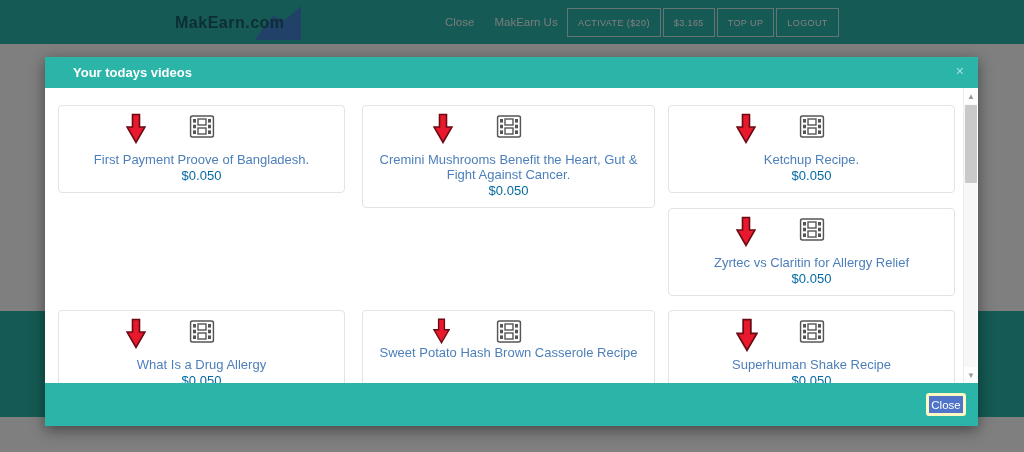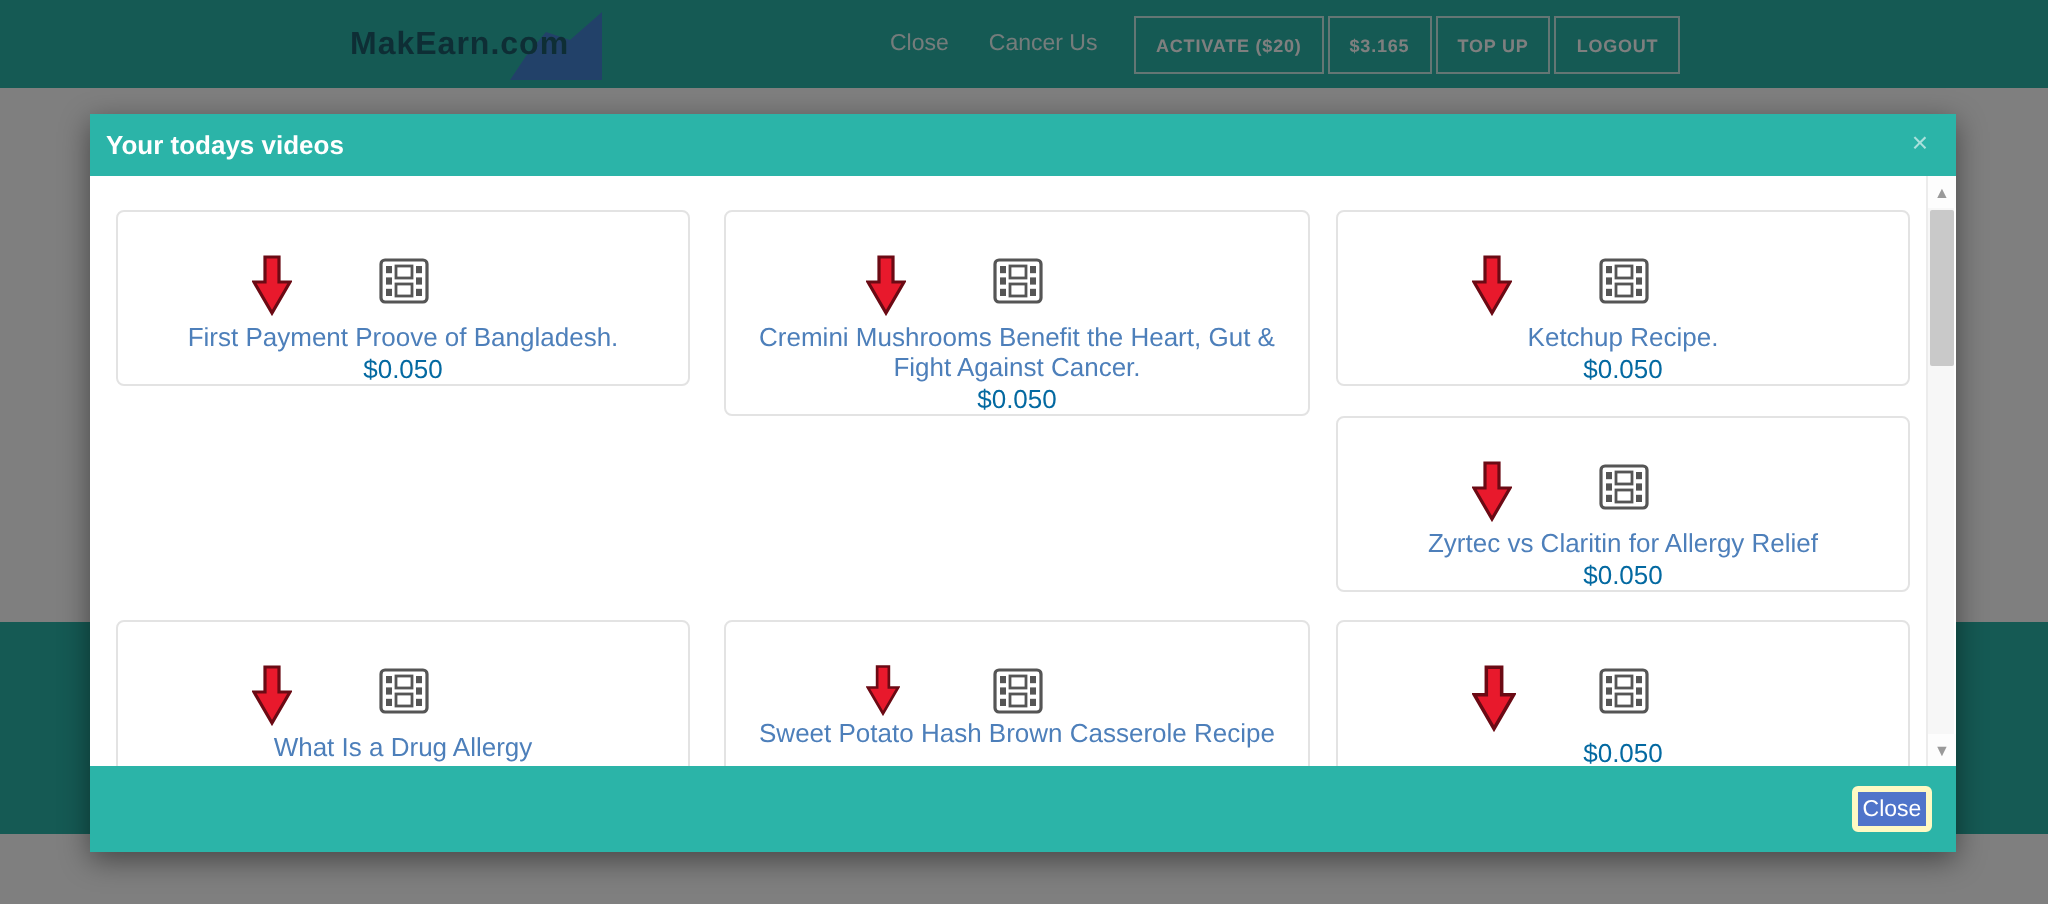--- a/index.html
+++ b/index.html
@@ -14,44 +14,44 @@
   .logo-wrap { position:absolute; left:165px; top:2px; width:130px; height:40px; }
   .logo-shape { position:absolute; right:-6px; top:4px; width:46px; height:34px; }
   .logo-text { position:absolute; left:10px; top:12px; font-size:16px; font-weight:bold;
     color:#1d5d6b; letter-spacing:.5px; }
   .nav-links { position:absolute; left:445px; top:0; height:44px; display:flex;
     align-items:center; gap:20px; }
   .nav-link { color:rgba(255,255,255,.9); font-size:11.5px; cursor:pointer; }
   .nav-btns { position:absolute; left:567px; top:8px; display:flex; gap:2px; }
   .nav-btn { border:1px solid rgba(255,255,255,.75); color:#fff; font-size:9px;
     letter-spacing:.4px; padding:0 10px; height:29px; display:flex; align-items:center;
-    justify-content:center; background:transparent; cursor:pointer; white-space:nowrap;font-weight:bold; }
+    justify-content:center; background:transparent; cursor:pointer; white-space:nowrap; }
   .teal-band { position:absolute; left:0; top:311px; width:1024px; height:106px;
     background:#2ab4a8; }
 
   
   .overlay { position:absolute; inset:0; background:rgba(0,0,0,.5); z-index:10; }
 
   
   .modal { position:absolute; left:45px; top:57px; width:933px; height:369px; z-index:20;
     box-shadow:0 4px 14px rgba(0,0,0,.45); background:#fff; }
   .modal-header { height:31px; background:#2bb4a8; display:flex; align-items:center;
-    padding:0 8px; position:relative; }
+    padding:0 28px; position:relative; }
   .modal-title { color:#fff; font-size:13px; font-weight:bold; }
   .modal-close { position:absolute; right:14px; top:7px; color:rgba(255,255,255,.6);
     font-size:14px; line-height:14px; cursor:pointer; }
   .modal-body { position:relative; height:295px; background:#fff; overflow:hidden; }
   .modal-footer { height:43px; background:#2bb4a8; position:relative; }
   .close-btn { position:absolute; right:12px; top:10px; width:40px; height:23px;
     background:#4f74ca; border:3px solid #fef9c3; border-radius:3px; color:#fff;
     font-size:11.5px; display:flex; align-items:center; justify-content:center; cursor:pointer; }
 
   
   .card { position:absolute; background:#fff; border:1px solid #e3e3e3; border-radius:4px;
-    display:flex; flex-direction:column; align-items:center; padding-top:21px; }
+    display:flex; flex-direction:column; align-items:center; padding-top:7px; }
   .pos1 { left:13px;  top:17px;  width:287px; height:88px; }
   .pos2 { left:317px; top:17px;  width:293px; height:103px; }
   .pos3 { left:623px; top:17px;  width:287px; height:88px; }
   .pos4 { left:623px; top:120px; width:287px; height:88px; }
   .pos5 { left:13px;  top:222px; width:287px; height:88px; }
   .pos6 { left:317px; top:222px; width:293px; height:88px;gap:24px; }
   .pos7 { left:623px; top:222px; width:287px; height:88px; }
   .icon-row { position:relative; width:100%; height:36px; }
   .film-icon { position:absolute; left:50%; top:2px; transform:translateX(-50%); }
   .arrow-icon { position:absolute; left:50%; top:0; transform:translateX(-76px); }
@@ -78,21 +78,21 @@
   <div class="page">
     <div class="navbar">
       <div class="logo-wrap">
         <svg class="logo-shape" viewBox="0 0 46 34">
           <polygon points="0,34 46,34 46,0 30,14 18,10 8,22" fill="#4a7ad9" opacity="0.85"></polygon>
         </svg>
         <span class="logo-text">MakEarn.com</span>
       </div>
       <div class="nav-links">
         <span class="nav-link">Close</span>
-        <span class="nav-link">Cancer Us</span>
+        <span class="nav-link">MakEarn Us</span>
       </div>
       <div class="nav-btns">
         <button class="nav-btn">ACTIVATE ($20)</button>
         <button class="nav-btn">$3.165</button>
         <button class="nav-btn">TOP UP</button>
         <button class="nav-btn">LOGOUT</button>
       </div>
     </div>
     <div class="teal-band"></div>
   </div>
@@ -243,20 +243,21 @@
             <rect x="3.5" y="4" width="3" height="3.6" fill="#555"></rect>
               <rect x="3.5" y="9.7" width="3" height="3.6" fill="#555"></rect>
               <rect x="3.5" y="15.4" width="3" height="3.6" fill="#555"></rect>
             <rect x="18.5" y="4" width="3" height="3.6" fill="#555"></rect>
               <rect x="18.5" y="9.7" width="3" height="3.6" fill="#555"></rect>
               <rect x="18.5" y="15.4" width="3" height="3.6" fill="#555"></rect>
             <rect x="8.5" y="4" width="8" height="6" fill="none" stroke="#555" stroke-width="1.4"></rect>
             <rect x="8.5" y="13" width="8" height="6" fill="none" stroke="#555" stroke-width="1.4"></rect>
           </svg>
         </div>
+        <span class="card-title">Superhuman Shake Recipe</span>
         <span class="card-price">$0.050</span>
       </div>
 
       <div class="scrollbar">
         <div class="sb-arrow sb-up">▲</div>
         <div class="sb-thumb"></div>
         <div class="sb-arrow sb-down">▼</div>
       </div>
     </div>
 

